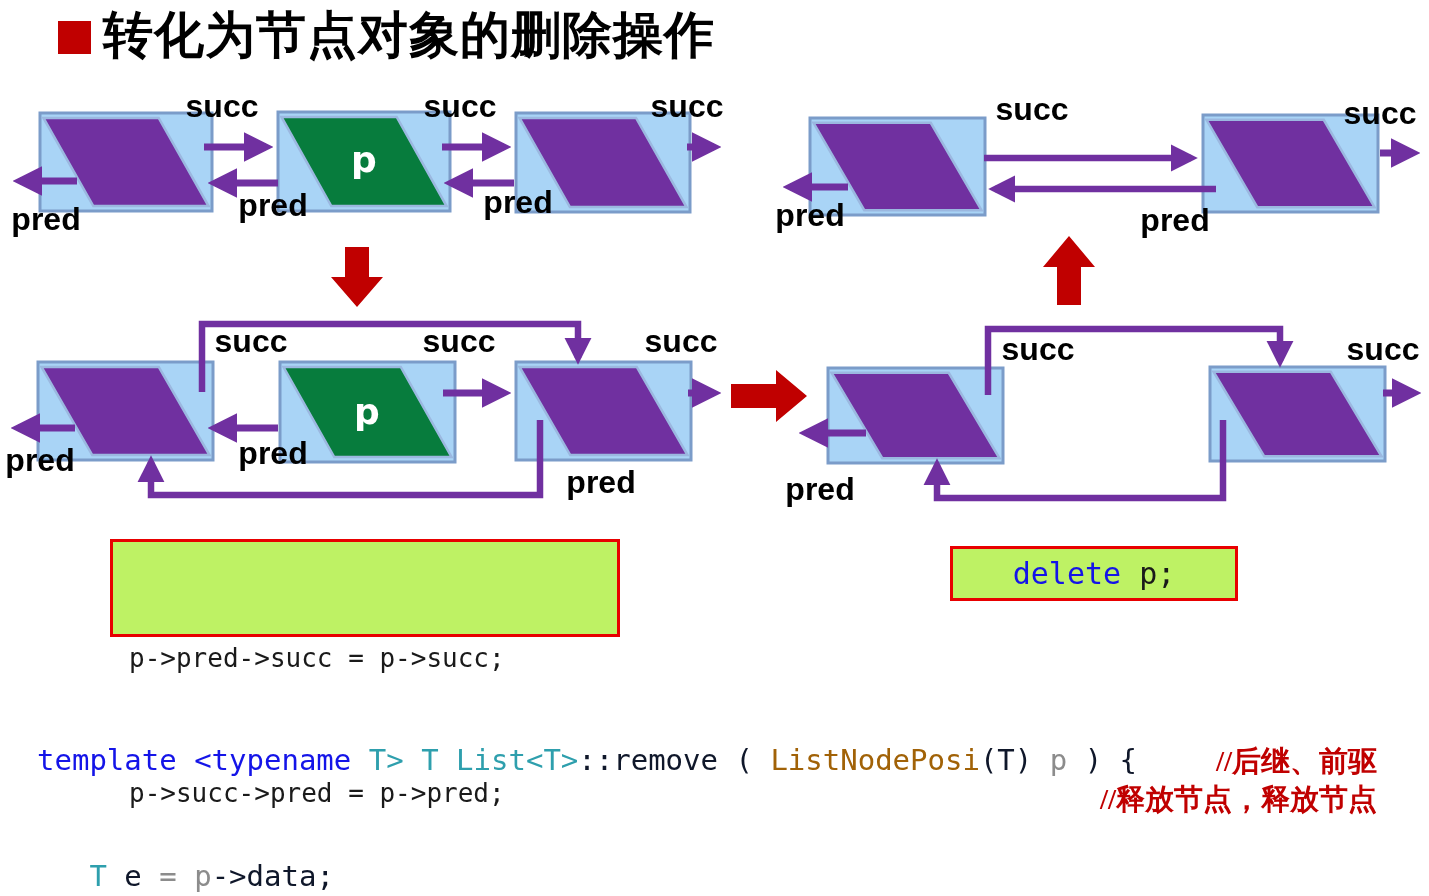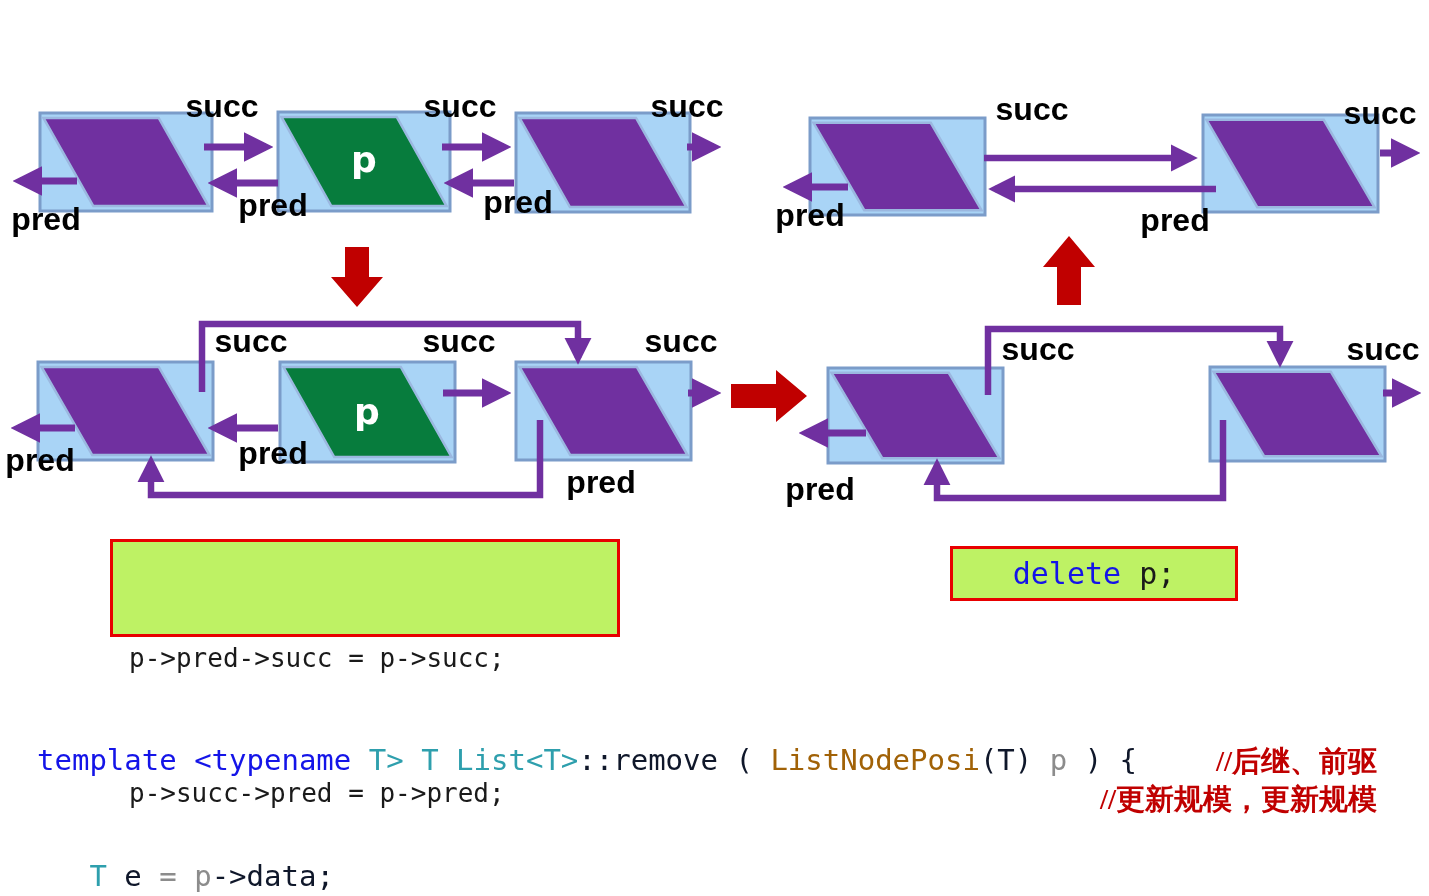--- a/index.html
+++ b/index.html
@@ -30,20 +30,24 @@
   .c-tp{color:#a16207}
   .c-gr{color:#8C8C8C}
   .c-pl{color:#0f172a}
   .cmt{position:absolute;color:#C00000;font-family:"Liberation Serif",serif;font-weight:700;font-size:29px;white-space:pre}
 </style>
 </head>
 <body>
 
 <div class="stage">
 
+  <div class="titlebar">
+    <span class="bullet"></span>
+    <h1>转化为节点对象的删除操作</h1>
+  </div>
 
   <svg class="canvas" width="1429" height="530" viewBox="0 0 1429 530">
     <defs>
       <marker id="ah" viewBox="0 0 10 10" refX="7.5" refY="5" markerWidth="4.2" markerHeight="4.6" orient="auto-start-reverse" markerUnits="strokeWidth">
         <path d="M0 0 L10 5 L0 10 z" fill="#7030A0"></path>
       </marker>
     </defs>
 
     <g>
       <g>
@@ -163,15 +167,15 @@
   <div class="code">
     <div><span class="c-kw">template</span><span class="c-pl"> </span><span class="c-kw">&lt;typename</span><span class="c-pl"> </span><span class="c-ty">T&gt;</span><span class="c-pl"> </span><span class="c-ty">T</span><span class="c-pl"> </span><span class="c-ty">List&lt;T&gt;</span><span class="c-pl">::remove ( </span><span class="c-tp">ListNodePosi</span><span class="c-pl">(T) </span><span class="c-gr">p</span><span class="c-pl"> ) {</span></div>
     <div><span class="c-pl">   </span><span class="c-ty">T</span><span class="c-pl"> e </span><span class="c-gr">=</span><span class="c-pl"> </span><span class="c-gr">p</span><span class="c-pl">-&gt;data;</span></div>
     
     
     
     
   </div>
 
   <div class="cmt" style="top:742px;right:52px">//后继、前驱</div>
-  <div class="cmt" style="top:780px;right:52px">//更新规模，更新规模</div>
+  <div class="cmt" style="top:780px;right:52px">//释放节点，释放节点</div>
 
 </div>
 
 </body></html>

